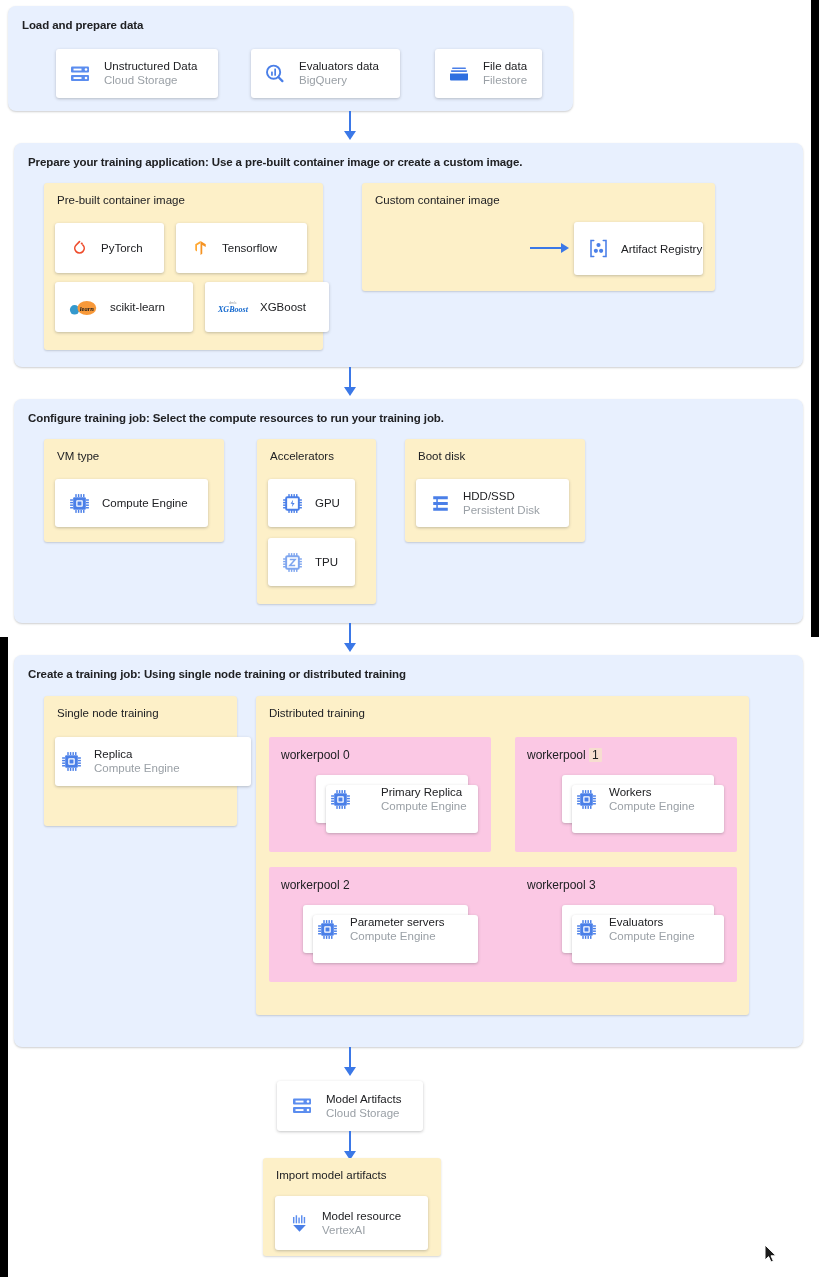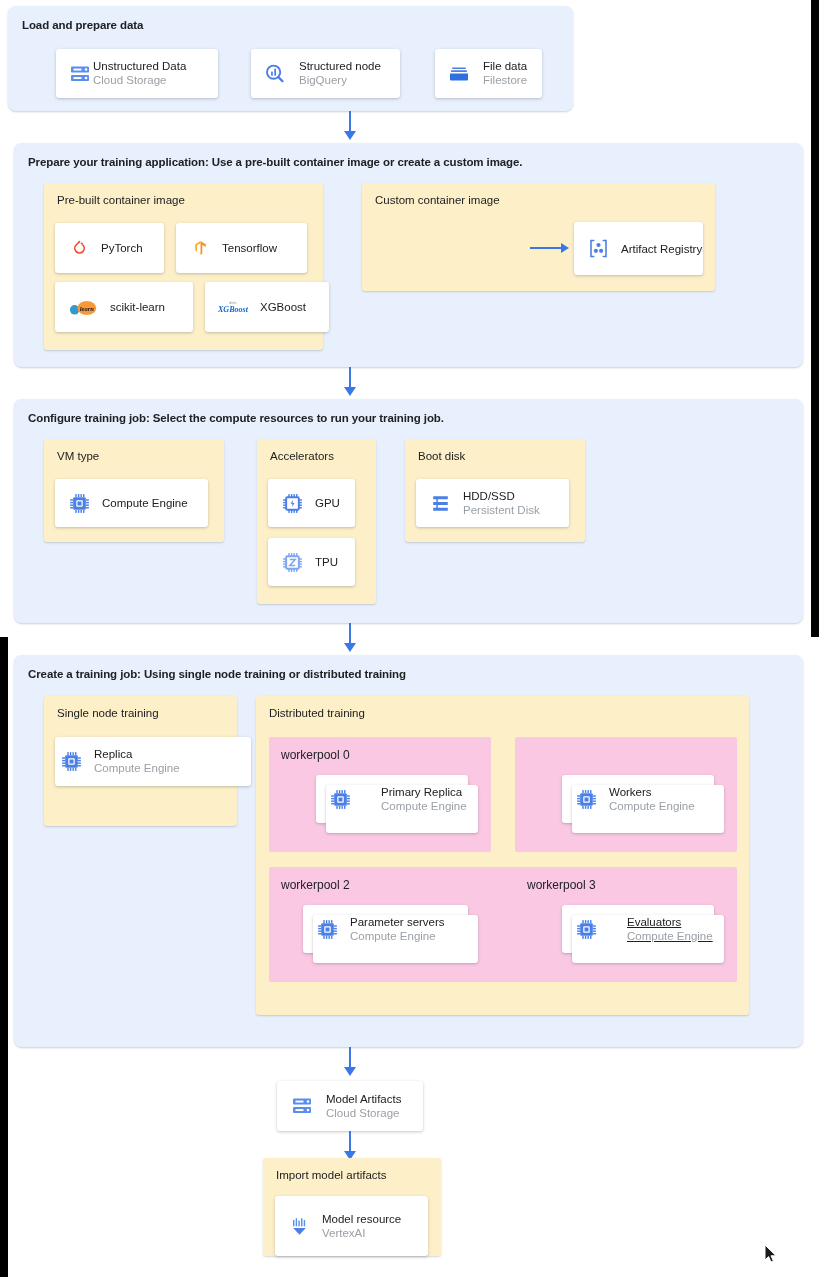--- a/index.html
+++ b/index.html
@@ -118,37 +118,37 @@
       <span class="ic" style="width:26px;height:26px;">
         <svg width="24" height="24" viewBox="0 0 24 24">
           <rect x="3" y="4.5" width="18" height="6" rx="1" fill="#5b8def"></rect>
           <rect x="3" y="13" width="18" height="6" rx="1" fill="#5b8def"></rect>
           <rect x="5.5" y="6.6" width="8" height="1.9" fill="#fff"></rect>
           <circle cx="18" cy="7.5" r="1.3" fill="#fff"></circle>
           <rect x="5.5" y="15.1" width="8" height="1.9" fill="#fff"></rect>
           <circle cx="18" cy="16" r="1.3" fill="#fff"></circle>
         </svg>
       </span>
-      <span class="txt" style="">
+      <span class="txt" style="margin-left:11px;">
         <span class="t1">Unstructured Data</span>
         <span class="t2">Cloud Storage</span>
       </span>
     </div>
 
     <div class="card" style="position:absolute; left:243px; top:43px; width:149px; height:49px; padding-left:11px;">
       <span class="ic" style="width:26px;height:26px;">
         <svg width="24" height="24" viewBox="0 0 24 24">
           <circle cx="10.6" cy="10.2" r="6.6" fill="none" stroke="#4a7fe8" stroke-width="1.9"></circle>
           <rect x="8.1" y="9.6" width="1.7" height="4.1" fill="#4a7fe8"></rect>
           <rect x="11.3" y="6.6" width="1.7" height="7.1" fill="#4a7fe8"></rect>
           <line x1="15.3" y1="15" x2="19.4" y2="19.1" stroke="#4a7fe8" stroke-width="2.3" stroke-linecap="round"></line>
         </svg>
       </span>
       <span class="txt" style="margin-left:11px;">
-        <span class="t1">Structured node</span>
+        <span class="t1">Evaluators data</span>
         <span class="t2">BigQuery</span>
       </span>
     </div>
 
     <div class="card" style="position:absolute; left:427px; top:43px; width:107px; height:49px; padding-left:11px;">
       <span class="ic" style="width:26px;height:26px;">
         <svg width="24" height="24" viewBox="0 0 24 24">
           <rect x="5" y="5.4" width="14" height="1.7" rx="0.8" fill="#4a7fe8"></rect>
           <rect x="3.8" y="8.2" width="16.4" height="1.7" rx="0.8" fill="#4a7fe8"></rect>
           <path d="M3 11.4h18v6.2a1 1 0 0 1-1 1H4a1 1 0 0 1-1-1z" fill="#2f6fe0"></path>
@@ -438,20 +438,23 @@
             </svg>
           </span>
           <span class="txt" style="margin-left:29px;">
             <span class="t1">Primary Replica</span>
             <span class="t2">Compute Engine</span>
           </span>
         </div>
       </div>
 
       <div class="pool" style="position:absolute; left:259px; top:41px; width:222px; height:115px;">
+        <div class="pool-title">
+          <span>workerpool </span><span class="hl">1</span>
+        </div>
         <div class="card stack" style="position:absolute; left:47px; top:38px; width:152px; height:48px; padding-left:12px; z-index:2;">
           <span class="ic" style="width:24px;height:24px;">
             <svg width="23" height="23" viewBox="0 0 24 24">
               <rect x="5.4" y="5.4" width="13.2" height="13.2" rx="1.2" fill="#4a7fe8"></rect>
               <rect x="8.6" y="8.6" width="6.8" height="6.8" rx="0.8" fill="#fff"></rect>
               <rect x="9.9" y="9.9" width="4.2" height="4.2" fill="#4a7fe8"></rect>
               <g fill="#4a7fe8">
                 <rect x="7.6" y="2.2" width="1.5" height="3"></rect>
                   <rect x="10.3" y="2.2" width="1.5" height="3"></rect>
                 <rect x="13" y="2.2" width="1.5" height="3"></rect>
@@ -538,21 +541,21 @@
                   <rect x="2.2" y="10.3" width="3" height="1.5"></rect>
                 <rect x="2.2" y="13" width="3" height="1.5"></rect>
                   <rect x="2.2" y="15.7" width="3" height="1.5"></rect>
                 <rect x="18.8" y="7.6" width="3" height="1.5"></rect>
                   <rect x="18.8" y="10.3" width="3" height="1.5"></rect>
                 <rect x="18.8" y="13" width="3" height="1.5"></rect>
                   <rect x="18.8" y="15.7" width="3" height="1.5"></rect>
               </g>
             </svg>
           </span>
-          <span class="txt" style="margin-left:29px;text-decoration:underline;">
+          <span class="txt" style="margin-left:11px;">
             <span class="t1">Evaluators</span>
             <span class="t2">Compute Engine</span>
           </span>
         </div>
       </div>
     </div>
   </div>
 
   <div class="arrow-v" style="left:349px; top:1047px; height:22px;"></div>
   <div class="arrow-head-d" style="left:344px; top:1067px;"></div>
@@ -572,21 +575,21 @@
       <span class="t1">Model Artifacts</span>
       <span class="t2">Cloud Storage</span>
     </span>
   </div>
 
   <div class="arrow-v" style="left:349px; top:1131px; height:22px;"></div>
   <div class="arrow-head-d" style="left:344px; top:1151px;"></div>
 
   <div class="group" style="position:absolute; left:263px; top:1158px; width:178px; height:98px;">
     <div class="group-title">Import model artifacts</div>
-    <div class="card" style="position:absolute; left:12px; top:38px; width:153px; height:60px; padding-left:12px;">
+    <div class="card" style="position:absolute; left:12px; top:38px; width:153px; height:54px; padding-left:12px;">
       <span class="ic" style="width:24px;height:24px;">
         <svg width="23" height="23" viewBox="0 0 24 24">
           <g fill="#5b8def">
             <rect x="5.2" y="5.2" width="1.5" height="6.6"></rect>
             <rect x="8" y="3.4" width="1.5" height="8.4"></rect>
             <rect x="10.8" y="5.8" width="1.5" height="6"></rect>
             <rect x="13.6" y="3.4" width="1.5" height="8.4"></rect>
             <rect x="16.4" y="5.2" width="1.5" height="6.6"></rect>
           </g>
           <path d="M5.4 13.6h13.2L12 20.6z" fill="#4a7fe8"></path>

